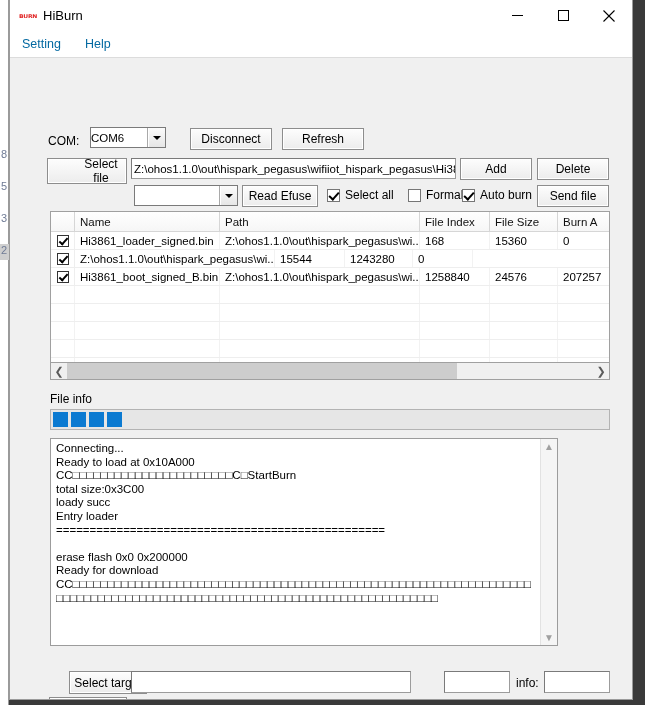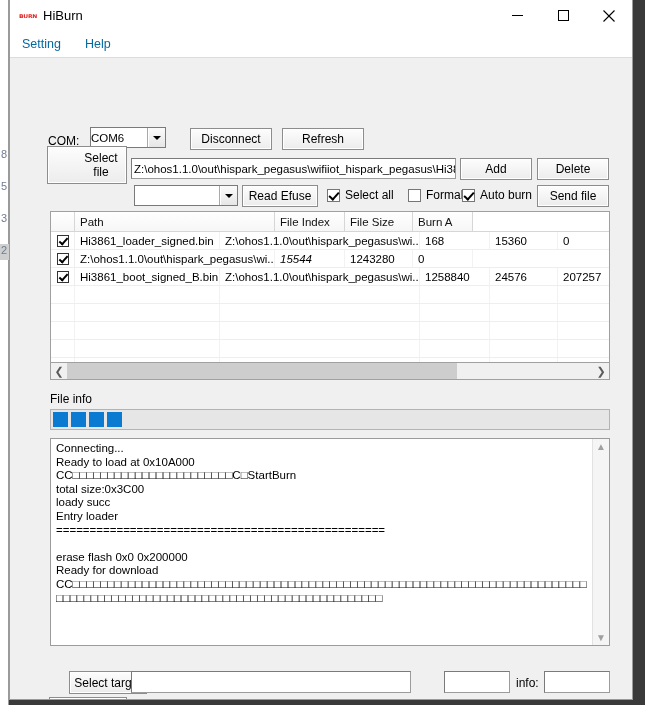--- a/index.html
+++ b/index.html
@@ -358,21 +358,21 @@
     <div class="lbl" style="left:38px; top:76px;">COM:</div>
     <div class="combo" style="left:80px; top:69px; width:76px; height:21px;">
       <div class="cval">COM6</div>
       <div class="cbtn">
           <span class="arrow-dn"></span>
         </div>
     </div>
     <div class="btn" style="left:180px; top:70px; width:82px; height:22px;">Disconnect</div>
     <div class="btn" style="left:272px; top:70px; width:82px; height:22px;">Refresh</div>
 
-    <div class="btn" style="left:37px; top:88px; width:80px; height:38px;padding-left:28px;">Select file</div>
+    <div class="btn" style="left:37px; top:100px; width:80px; height:26px;padding-left:28px;">Select file</div>
     <div class="txt" style="left:121px; top:100px; width:325px; height:21px;">Z:\ohos1.1.0\out\hispark_pegasus\wifiiot_hispark_pegasus\Hi386</div>
     <div class="btn" style="left:450px; top:100px; width:72px; height:22px;">Add</div>
     <div class="btn" style="left:527px; top:100px; width:72px; height:22px;">Delete</div>
 
     <div class="combo" style="left:124px; top:127px; width:104px; height:21px;">
       <div class="cval"></div>
       <div class="cbtn">
           <span class="arrow-dn"></span>
         </div>
     </div>
@@ -388,20 +388,21 @@
     </div>
     <div class="chk" style="left:452px; top:130px;justify-content:center;">
       <span class="chkbox checked"></span>
       <span>Auto burn</span>
     </div>
     <div class="btn" style="left:527px; top:127px; width:72px; height:22px;">Send file</div>
 
     <div id="listview" style="left:40px; top:153px; width:560px; height:152px;">
       <div id="lv-header">
           <div class="hcell" style="width: 24px;"></div>
+          <div class="hcell" style="width: 145px;">Name</div>
           <div class="hcell" style="width: 200px;">Path</div>
           <div class="hcell" style="width: 70px;">File Index</div>
           <div class="hcell" style="width: 68px;">File Size</div>
           <div class="hcell" style="width: 60px;">Burn A</div>
         </div>
       <div id="lv-body">
           <div class="lv-row">
             <div class="cell cbx" style="width: 24px;">
               <span class="rowchk"></span>
             </div>
@@ -409,21 +410,21 @@
             <div class="cell" style="width: 200px;">Z:\ohos1.1.0\out\hispark_pegasus\wi...</div>
             <div class="cell" style="width: 70px;">168</div>
             <div class="cell" style="width: 68px;">15360</div>
             <div class="cell" style="width: 60px;">0</div>
           </div>
           <div class="lv-row">
             <div class="cell cbx" style="width: 24px;">
               <span class="rowchk"></span>
             </div>
             <div class="cell" style="width: 200px;">Z:\ohos1.1.0\out\hispark_pegasus\wi...</div>
-            <div class="cell" style="width: 70px; font-style: italic;">15544</div>
+            <div class="cell" style="width: 70px;">15544</div>
             <div class="cell" style="width: 68px;">1243280</div>
             <div class="cell" style="width: 60px;">0</div>
           </div>
           <div class="lv-row">
             <div class="cell cbx" style="width: 24px;">
               <span class="rowchk"></span>
             </div>
             <div class="cell" style="width: 145px;">Hi3861_boot_signed_B.bin</div>
             <div class="cell" style="width: 200px;">Z:\ohos1.1.0\out\hispark_pegasus\wi...</div>
             <div class="cell" style="width: 70px;">1258840</div>
@@ -483,21 +484,21 @@
     </div>
 
     <div class="lbl" style="left:40px; top:334px;">File info</div>
     <div id="progress" style="left:40px; top:351px; width:560px; height:21px;">
         <div class="pseg" style="background: rgb(11, 122, 209);"></div>
         <div class="pseg" style="background: rgb(11, 122, 209);"></div>
         <div class="pseg" style="background: rgb(11, 122, 209);"></div>
         <div class="pseg" style="background: rgb(11, 122, 209);"></div>
       </div>
 
-    <div id="logbox" style="left:40px; top:380px; width:560px; height:208px;">
+    <div id="logbox" style="left:40px; top:380px; width:508px; height:208px;">
       <div id="logtext">Connecting...
 Ready to load at 0x10A000
 CC□□□□□□□□□□□□□□□□□□□□□□□C□StartBurn
 total size:0x3C00
 loady succ
 Entry loader
 =================================================
 
 erase flash 0x0 0x200000
 Ready for download

